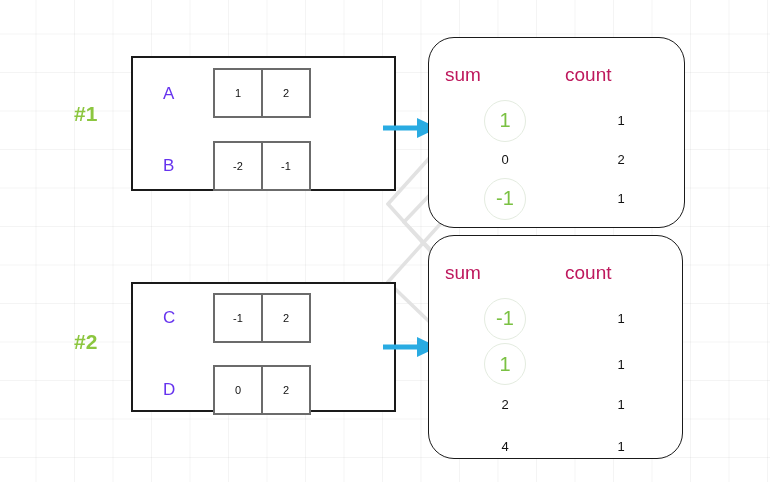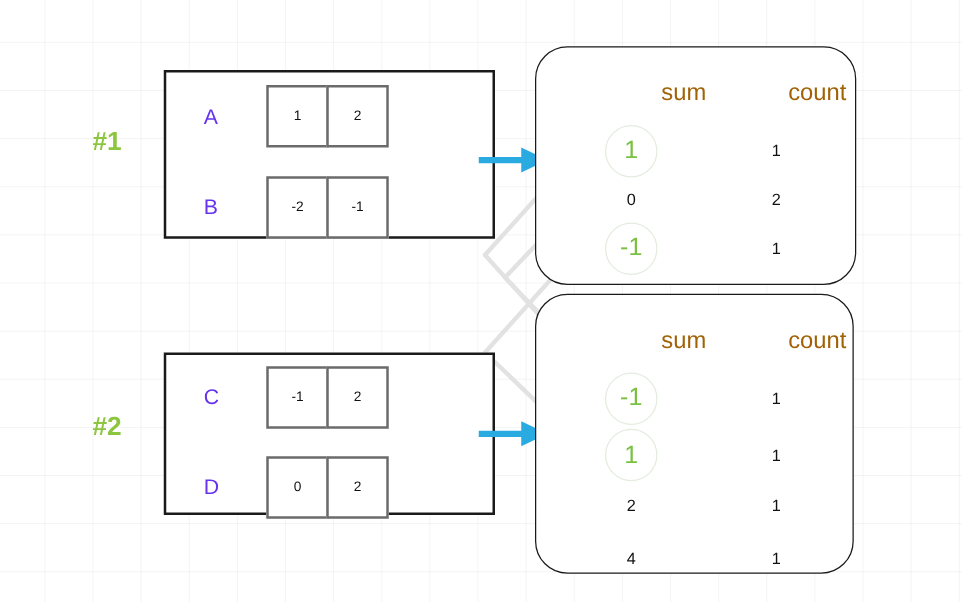--- a/index.html
+++ b/index.html
@@ -103,22 +103,22 @@
   #result-panel-2 { left: 428px; top: 235px; width: 255px; height: 224px; }
 
   .panel-header {
     position: absolute;
     top: 26px;
     width: 100%;
     display: flex;
   }
   .col-head {
     font-size: 19px;
-    color: #a16207;
-    text-align: right;
+    color: #be185d;
+    text-align: left;
   }
   .col-sum   { width: 120px; margin-left: 16px; }
   .col-count { width: 112px; }
 
   .panel-rows {
     position: absolute;
     top: 63px;
     width: 100%;
   }
   .panel-row {

